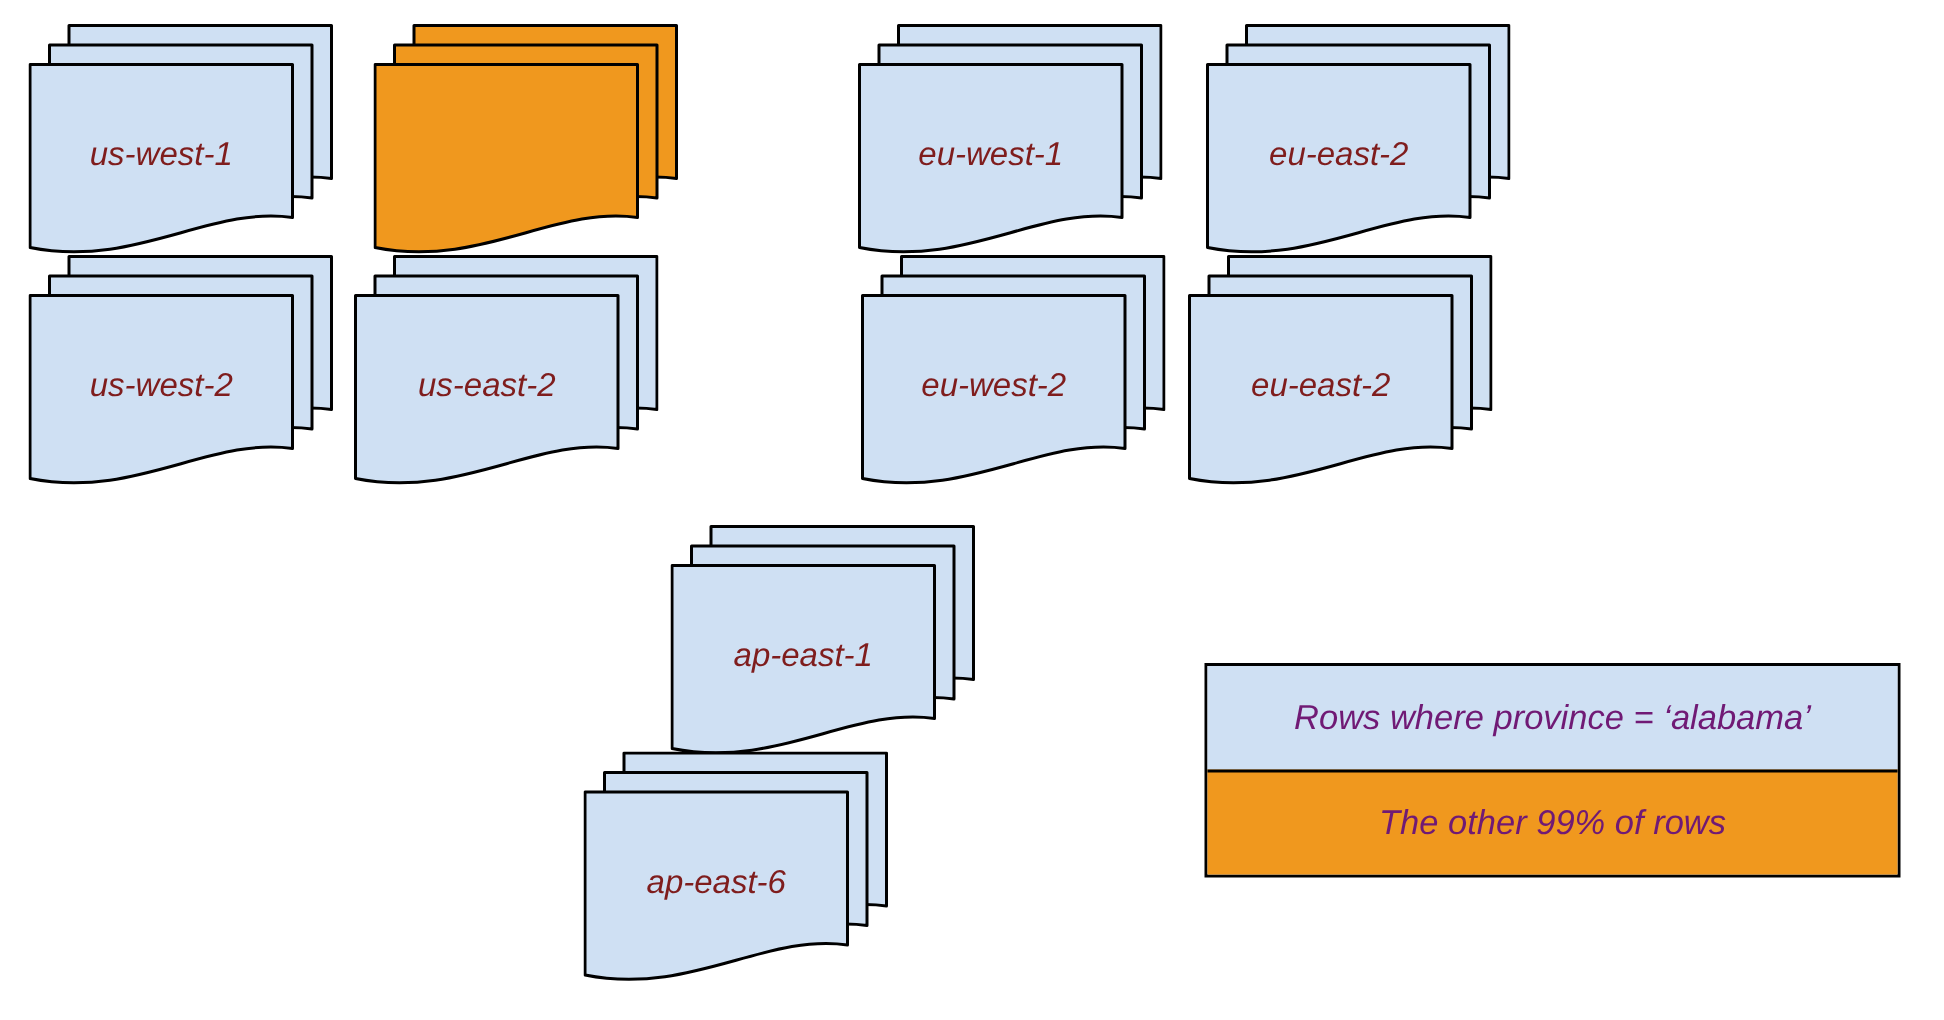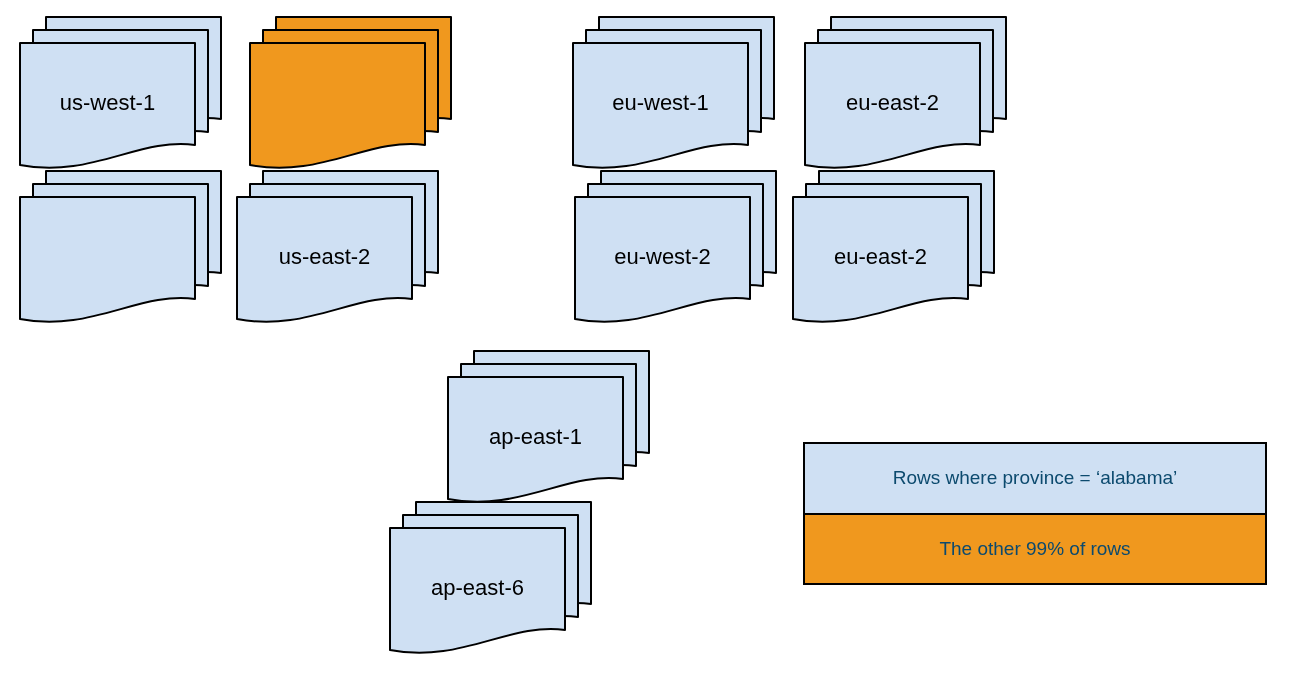--- a/index.html
+++ b/index.html
@@ -37,42 +37,44 @@
   .stack-label {
     position: absolute;
     left: 1px;
     top: 37px;
     width: 175px;
     height: 100px;
     display: flex;
     align-items: center;
     justify-content: center;
     font-size: 22px;
-    color: #000000;
+    color: #7f1d1d;
     white-space: nowrap;
     pointer-events: none;
+    font-style: italic;
   }
   .legend {
     position: absolute;
     left: 803px;
     top: 442px;
     width: 460px;
     height: 139px;
     border: 2px solid var(--stroke, #000000);
     display: flex;
     flex-direction: column;
   }
   .legend-row {
     flex: 1 1 0;
     display: flex;
     align-items: center;
     justify-content: center;
-    font-size: 19px;
-    color: #0c4a6e;
+    font-size: 23px;
+    color: #701a75;
     white-space: nowrap;
+    font-style: italic;
   }
   .legend-row + .legend-row {
     border-top: 2px solid var(--stroke, #000000);
   }
 </style>
 </head>
 <body style="background: rgb(255, 255, 255);">
 
 <div class="canvas">
 
@@ -110,20 +112,21 @@
     </svg>
     <span class="stack-label">eu-east-2</span>
   </div>
 
   <div class="stack" style="left: 19px; top: 170px; --fill: #CFE0F3;">
     <svg width="203" height="156" viewBox="0 0 203 156">
       <path class="page" d="M27,1 H202 V103 C147,95 97,137 27,123 Z"></path>
       <path class="page" d="M14,14 H189 V116 C134,108 84,150 14,136 Z"></path>
       <path class="page" d="M1,27 H176 V129 C121,121 71,163 1,149 Z"></path>
     </svg>
+    <span class="stack-label">us-west-2</span>
   </div>
 
   <div class="stack" style="left: 236px; top: 170px; --fill: #CFE0F3;">
     <svg width="203" height="156" viewBox="0 0 203 156">
       <path class="page" d="M27,1 H202 V103 C147,95 97,137 27,123 Z"></path>
       <path class="page" d="M14,14 H189 V116 C134,108 84,150 14,136 Z"></path>
       <path class="page" d="M1,27 H176 V129 C121,121 71,163 1,149 Z"></path>
     </svg>
     <span class="stack-label">us-east-2</span>
   </div>

